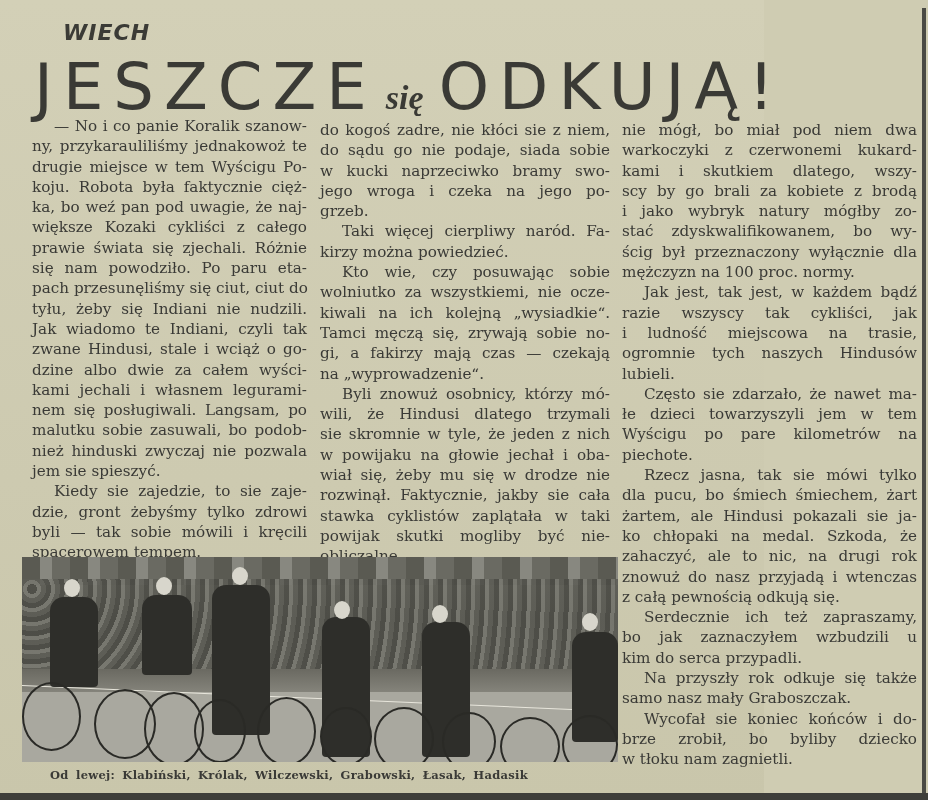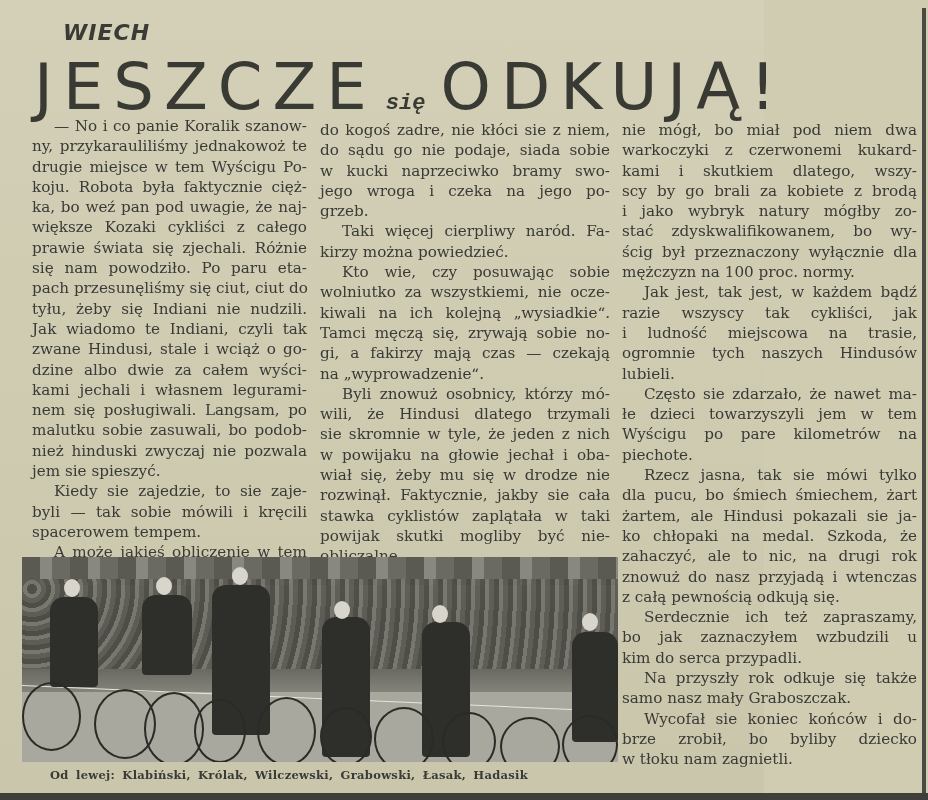--- a/index.html
+++ b/index.html
@@ -7,21 +7,21 @@
        font-family:"DejaVu Serif","Liberation Serif",serif;color:#3a3a36;}
   .page{position:absolute;left:0;top:0;width:764px;height:800px;
         background:linear-gradient(180deg,#d3d0b7 0%,#cdcab0 60%,#c9c6ab 100%);}
   .right-rule{position:absolute;left:922px;top:8px;width:4px;height:792px;background:#4a4a44;}
   .bottom-rule{position:absolute;left:0;top:793px;width:928px;height:7px;background:#3e3e3a;}
   .kicker{position:absolute;left:63px;top:20px;font-family:"DejaVu Sans",sans-serif;font-weight:bold;
           font-style:italic;font-size:22px;letter-spacing:1px;color:#3b3b36;}
   .headline{position:absolute;left:34px;top:50px;height:60px;white-space:nowrap;
             font-family:"DejaVu Sans",sans-serif;color:#3a3a35;}
   .headline .big{font-size:64px;letter-spacing:10px;font-weight:normal;}
-  .headline .small{font-size:22px;font-weight:bold;font-style:italic;font-family:Liberation Mono, monospace;
+  .headline .small{font-size:34px;font-weight:bold;font-style:italic;font-family:Liberation Serif, serif;
                    margin:0 10px 0 4px;letter-spacing:0;}
   .col{position:absolute;font-size:15.2px;line-height:20.3px;text-align:justify;}
   .col .line{display:block;white-space:nowrap;text-align-last:justify;text-align:justify;}
   .col .line.last{text-align-last:left;}
   .col .line.ind{padding-left:22px;}
   #col1{left:32px;top:116px;width:275px;}
   #col2{left:320px;top:120px;width:290px;}
   #col3{left:622px;top:120px;width:295px;}
   .photo{position:absolute;left:22px;top:557px;width:596px;height:205px;overflow:hidden;
          background:linear-gradient(180deg,#6a6a62 0%,#77776d 12%,#5e5e56 30%,#6b6a62 55%,#8e8d84 70%,#a4a39a 100%);}
@@ -64,20 +64,21 @@
       <span class="line">tyłu, żeby się Indiani nie nudzili.</span>
       <span class="line">Jak wiadomo te Indiani, czyli tak</span>
       <span class="line">zwane Hindusi, stale i wciąż o go-</span>
       <span class="line">dzine albo dwie za całem wyści-</span>
       <span class="line">kami jechali i własnem legurami-</span>
       <span class="line">nem się posługiwali. Langsam, po</span>
       <span class="line">malutku sobie zasuwali, bo podob-</span>
       <span class="line">nież hinduski zwyczaj nie pozwala</span>
       <span class="line last">jem sie spieszyć.</span>
       <span class="line ind">Kiedy sie zajedzie, to sie zaje-</span>
+      <span class="line">dzie, gront żebyśmy tylko zdrowi</span>
       <span class="line">byli — tak sobie mówili i kręcili</span>
       <span class="line last">spacerowem tempem.</span>
       <span class="line ind">A może jakieś obliczenie w tem</span>
       <span class="line">mieli? Podobnież zemsta Hindusa</span>
       <span class="line">wygląda w ten deseń. Jak ma on</span>
     </div>
   <div class="col" id="col2">
       <span class="line">do kogoś zadre, nie kłóci sie z niem,</span>
       <span class="line">do sądu go nie podaje, siada sobie</span>
       <span class="line">w kucki naprzeciwko bramy swo-</span>

